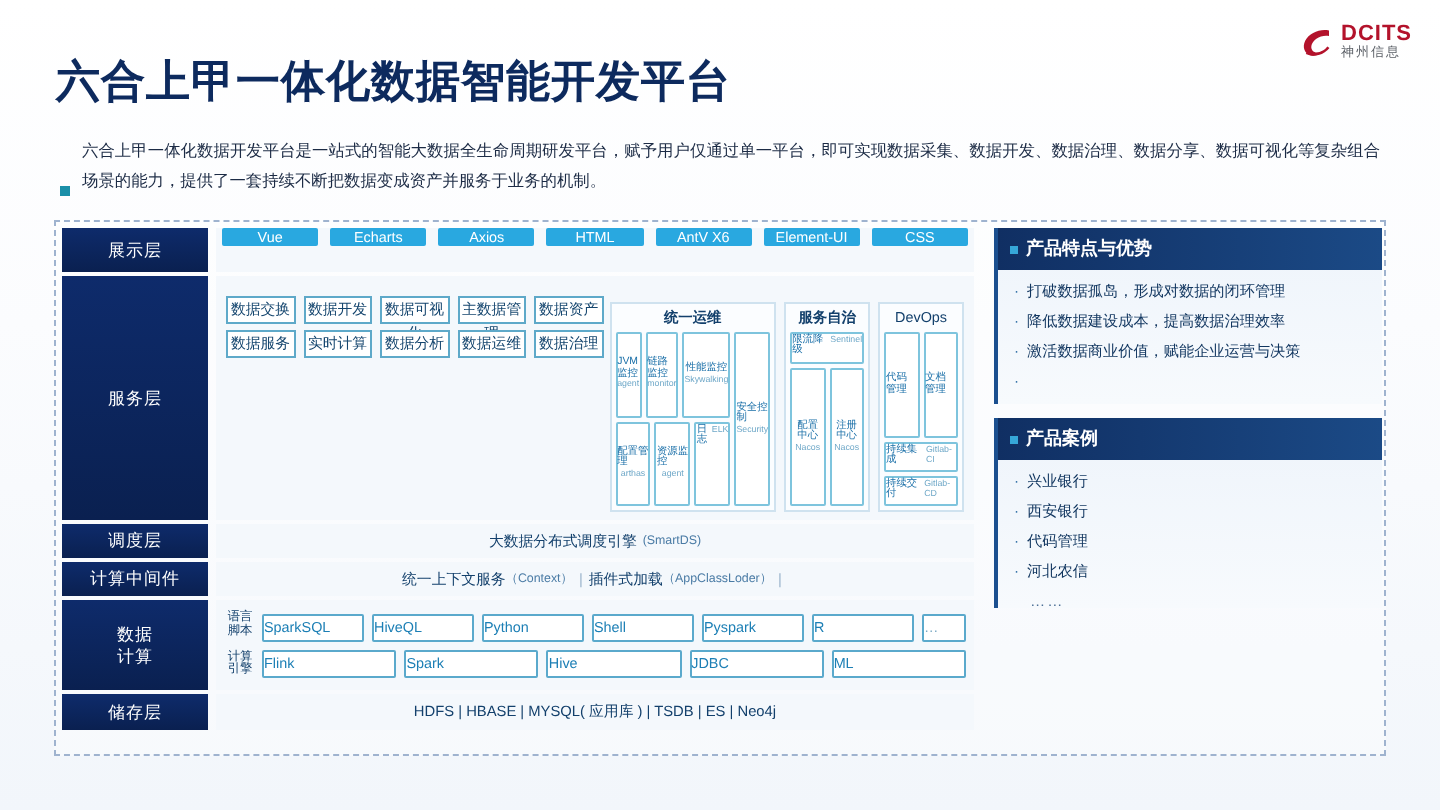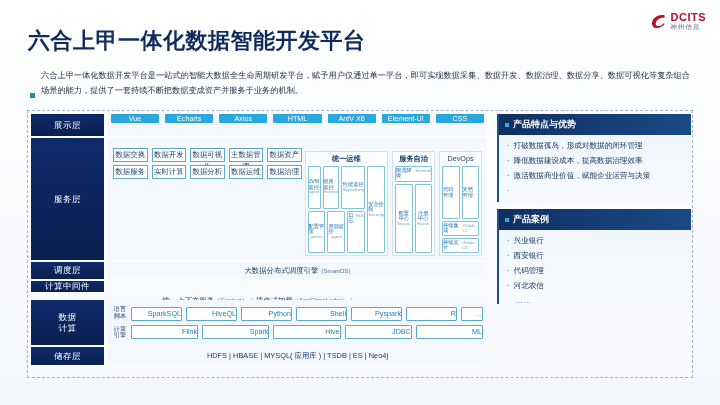--- a/index.html
+++ b/index.html
@@ -71,35 +71,35 @@
   .mini b{font-size:5.2px;color:#1a6fa8;font-weight:normal;}
   .mini i{font-size:4.4px;color:#6fa8c8;font-style:normal;}
   .mini.inline{flex-direction:row;gap:2px;align-items:baseline;justify-content:center;}
   .ops-wrap{flex:1;display:flex;gap:2px;}
   .ops-grid{flex:1;display:flex;flex-direction:column;gap:2px;}
   .ops-line{flex:1;display:flex;gap:2px;}
   .ops-side{width:26%;display:flex;}
 
   
   .r-sched{height:17px;}
-  .r-mid{height:17px;flex-direction:column;}
+  .r-mid{height:17px;}
   .one-line{flex:1;display:flex;align-items:center;justify-content:center;
      font-size:7.4px;color:#13406c;}
   .one-line .en{font-size:6.2px;color:#4a7ba5;}
   .one-line .sep{color:#9ab4cc;margin:0 3px;}
 
   
   .r-comp{height:45px;}
   .comp-body{flex:1;display:flex;align-items:center;padding:2px 4px;gap:3px;}
   .comp-side{flex:none;width:16px;display:flex;flex-direction:column;gap:6px;
      font-size:6.2px;color:#13406c;line-height:1.1;text-align:center;}
   .comp-rows{flex:1;display:flex;flex-direction:column;gap:4px;}
   .comp-line{display:flex;gap:4px;}
   .chip{flex:1;border:1px solid #5aa9cc;background:#fff;color:#1c7fb5;
-     font-size:7.2px;height:12px;line-height:12px;text-align:right;border-radius:1px;}
+     font-size:7.2px;height:12px;line-height:12px;text-align:left;border-radius:1px;}
   .chip.dots{flex:0 0 20px;color:#7aa9c4;}
 
   
   .r-store{height:18px;}
 
   
   .side{position:absolute;left:497px;top:114px;width:194px;}
   .card{margin-bottom:7px;background:linear-gradient(180deg,#eef4fb 0%,#f7fafd 100%);
      border-left:2px solid #1b4f8f;}
   .card-head{background:linear-gradient(90deg,#102f63,#1b4a86);color:#fff;

